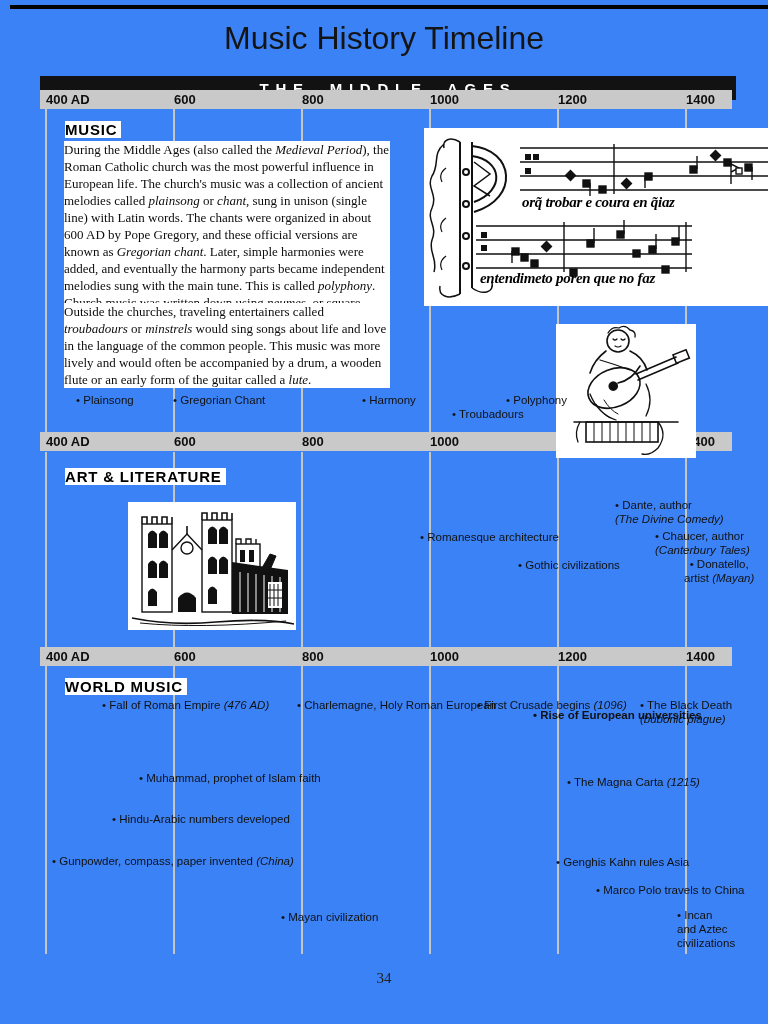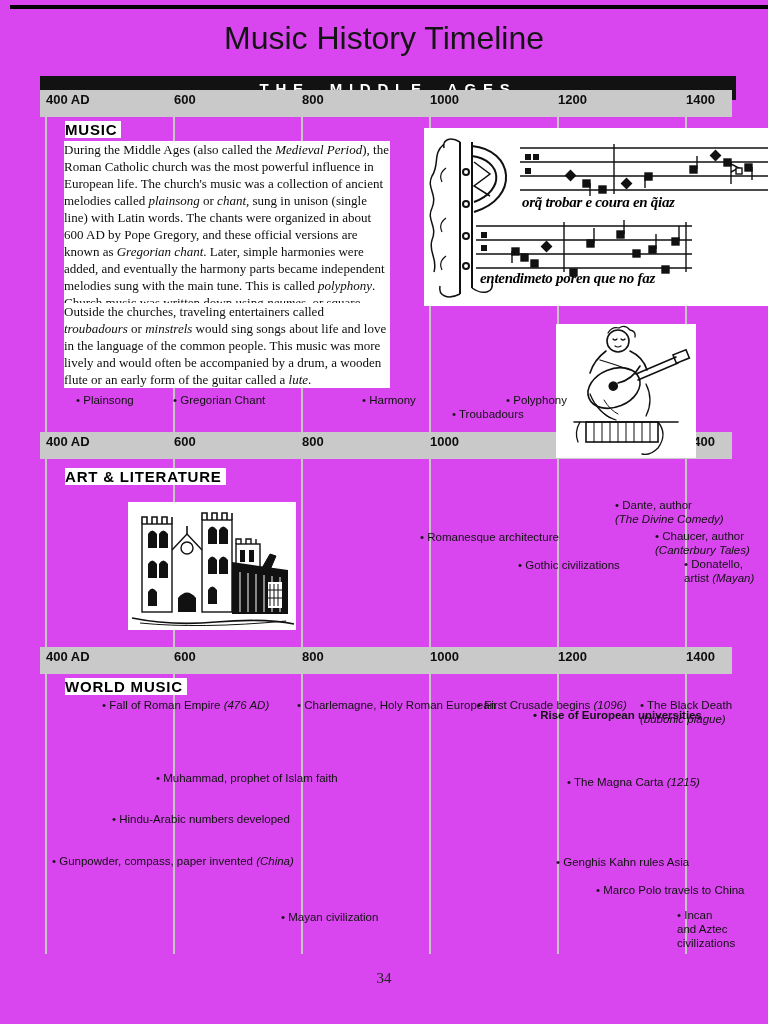--- a/index.html
+++ b/index.html
@@ -1,24 +1,24 @@
 <!DOCTYPE html>
 <html><head>
 <meta charset="utf-8">
 <style>
   html,body{margin:0;padding:0;background:#fff;}
-  #page{position:relative;width:768px;height:1024px;background:#d946ef;overflow:hidden;
+  #page{position:relative;width:768px;height:1024px;background:#3b82f6;overflow:hidden;
         font-family:"Liberation Sans",sans-serif;color:#111;}
   .top-rule{position:absolute;left:10px;top:5px;width:758px;height:4px;background:#000;}
   .title{position:absolute;left:0;top:20px;width:100%;text-align:center;
          font:400 32px/36px "Liberation Sans",sans-serif;color:#141414;}
   .banner{position:absolute;left:40px;top:76px;width:696px;height:24px;background:#121212;
           color:#fff;text-align:center;font:bold 15px/25px "Liberation Sans",sans-serif;
           letter-spacing:.45em;word-spacing:.6em;}
-  .bar{position:absolute;left:40px;width:692px;height:27px;background:#c9c9c9;z-index:1;}
+  .bar{position:absolute;left:40px;width:692px;height:19px;background:#c9c9c9;z-index:1;}
   .tick-label{position:absolute;top:2px;font:bold 13px "Liberation Sans",sans-serif;color:#0e0e0e;white-space:nowrap;}
   .vline{position:absolute;width:2px;background:#c6c6c6;z-index:0;}
   .sec-head{position:absolute;z-index:2;background:#fff;padding-right:4px;
             font:bold 15px "Liberation Sans",sans-serif;letter-spacing:.8px;color:#000;white-space:nowrap;}
   .para{position:absolute;width:326px;background:#fff;z-index:2;
         font:13px/17px "Liberation Serif",serif;color:#0c0c0c;}
   .para .it{font-style:italic;}
   .bullet{position:absolute;z-index:3;font:11.5px/14px "Liberation Sans",sans-serif;
           color:#111;white-space:nowrap;}
   .bullet .it{font-style:italic;}
@@ -220,21 +220,21 @@
       <div class="bullet" style="left: 420px; top: 530px;">
         <div><span>• Romanesque architecture</span></div>
       </div>
       <div class="bullet" style="left: 655px; top: 529px;">
         <div><span>• Chaucer, author</span></div>
         <div><span class="it">(Canterbury Tales)</span></div>
       </div>
       <div class="bullet" style="left: 518px; top: 558px;">
         <div><span>• Gothic civilizations</span></div>
       </div>
-      <div class="bullet" style="left: 684px; top: 557px;">
+      <div class="bullet" style="left: 684px; top: 557px; text-align: center;">
         <div><span>• Donatello,</span></div>
         <div><span>artist </span><span class="it">(Mayan)</span></div>
       </div>
     </div>
 
   <div class="illus" style="left:128px;top:502px;width:168px;height:128px">
     <svg width="168" height="128" viewBox="0 0 168 128">
       <g stroke="#111" fill="none" stroke-width="1.4">
 
         <path d="M4,116 q40,8 84,4 q48,-4 78,2" stroke-width="1.6"></path>
@@ -296,21 +296,21 @@
       <div class="bullet" style="left: 477px; top: 698px;">
         <div><span>• First Crusade begins </span><span class="it">(1096)</span></div>
       </div>
       <div class="bullet" style="left: 640px; top: 698px;">
         <div><span>• The Black Death</span></div>
         <div><span class="it">(bubonic plague)</span></div>
       </div>
       <div class="bullet" style="left: 533px; top: 708px; font-weight: bold;">
         <div><span>• Rise of European universities</span></div>
       </div>
-      <div class="bullet" style="left: 156px; top: 771px;">
+      <div class="bullet" style="left: 139px; top: 771px;">
         <div><span>• Muhammad, prophet of Islam faith</span></div>
       </div>
       <div class="bullet" style="left: 567px; top: 775px;">
         <div><span>• The Magna Carta </span><span class="it">(1215)</span></div>
       </div>
       <div class="bullet" style="left: 112px; top: 812px;">
         <div><span>• Hindu-Arabic numbers developed</span></div>
       </div>
       <div class="bullet" style="left: 52px; top: 854px;">
         <div><span>• Gunpowder, compass, paper invented </span><span class="it">(China)</span></div>

